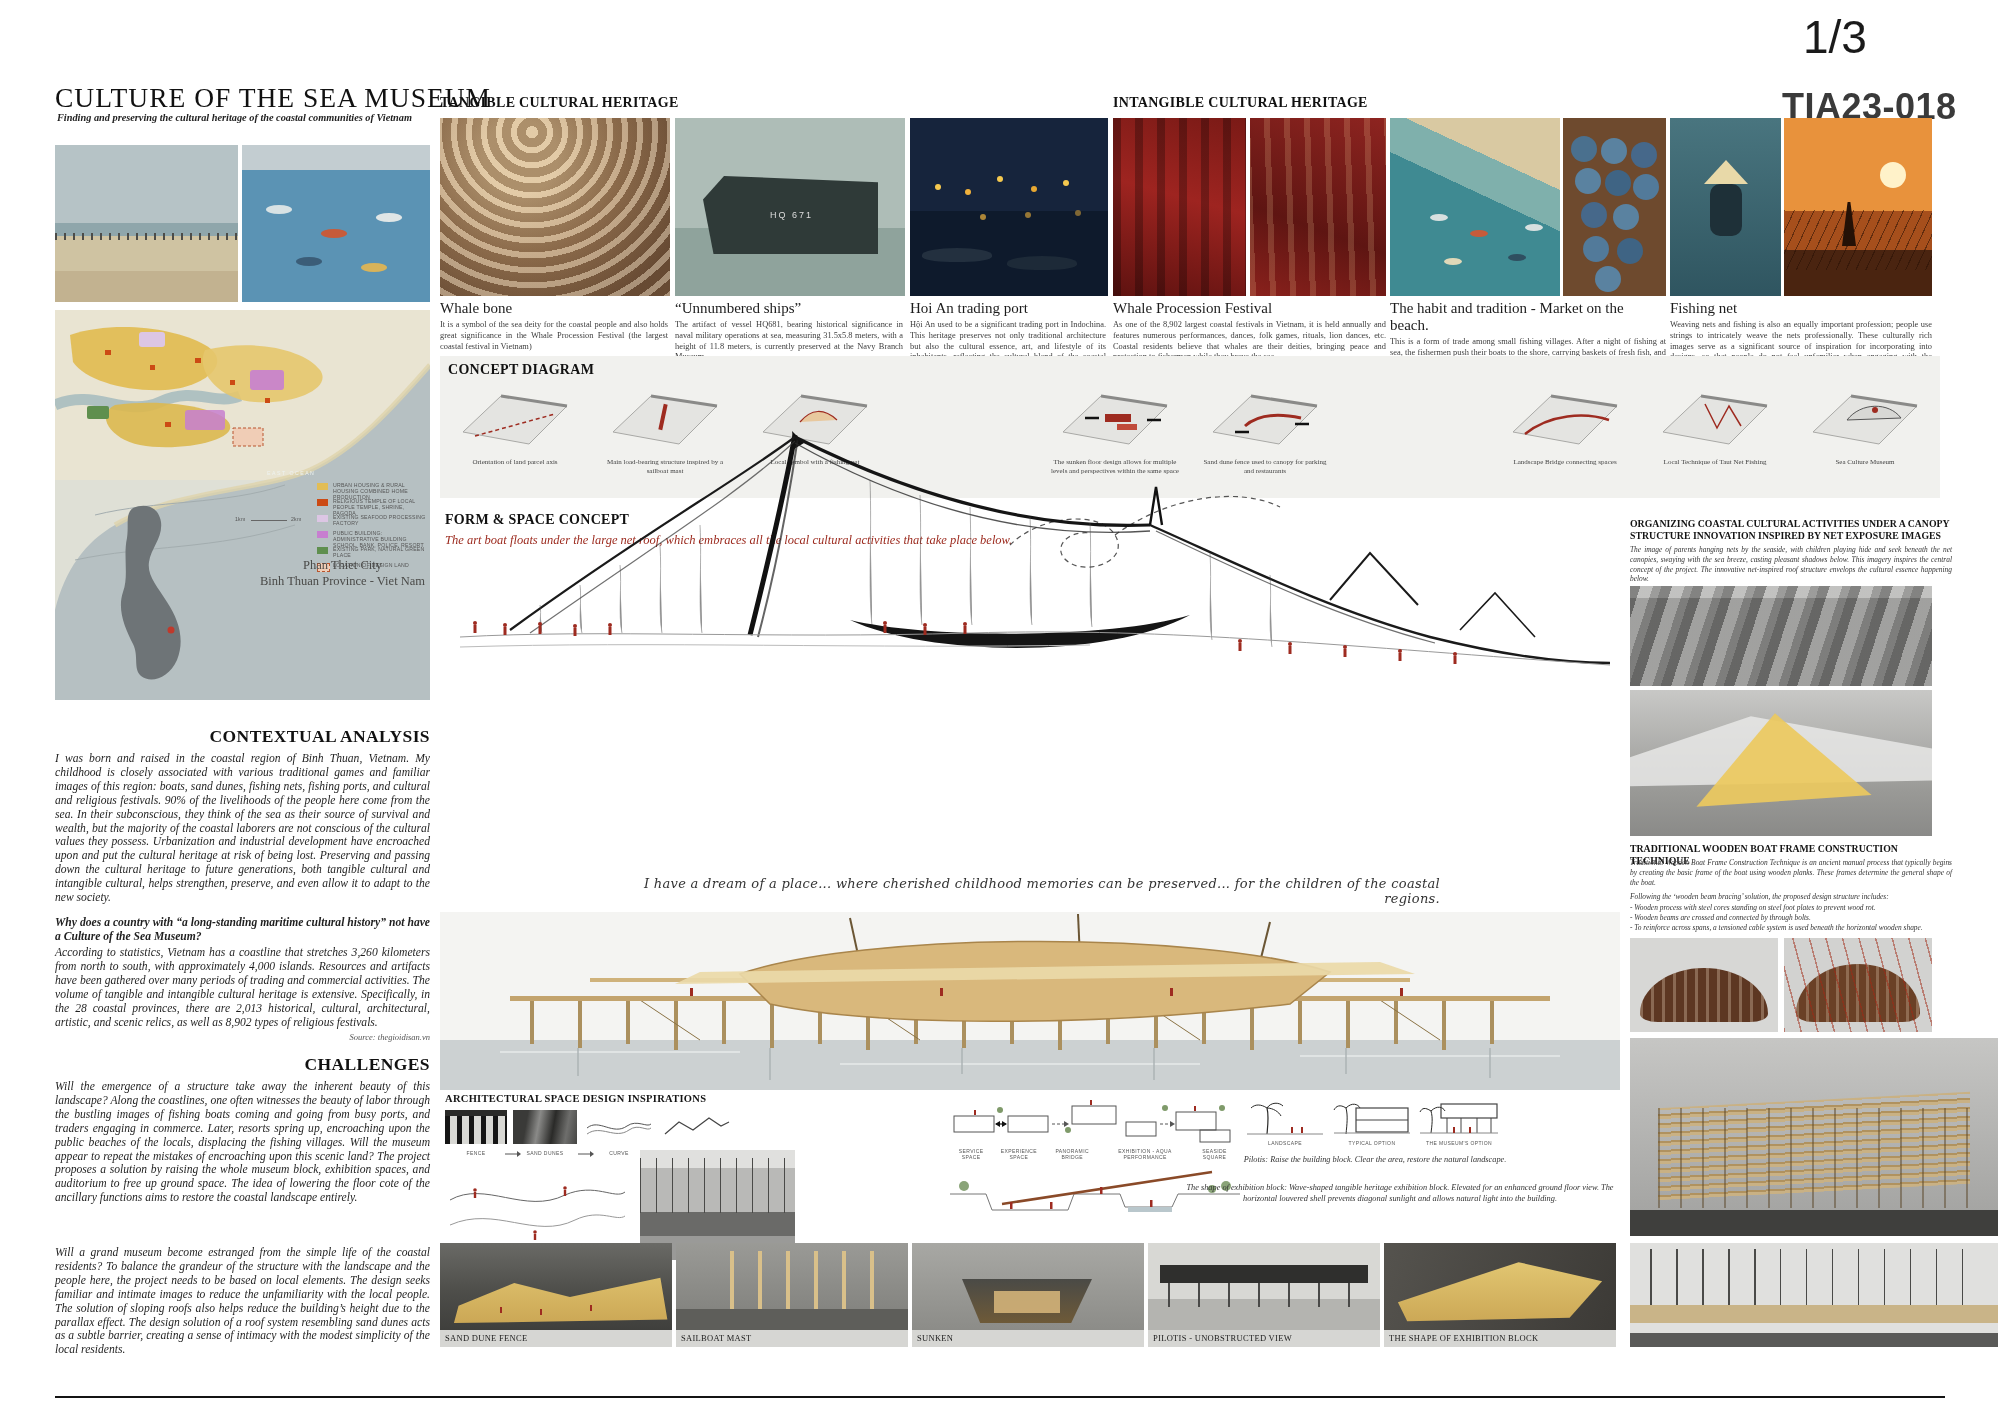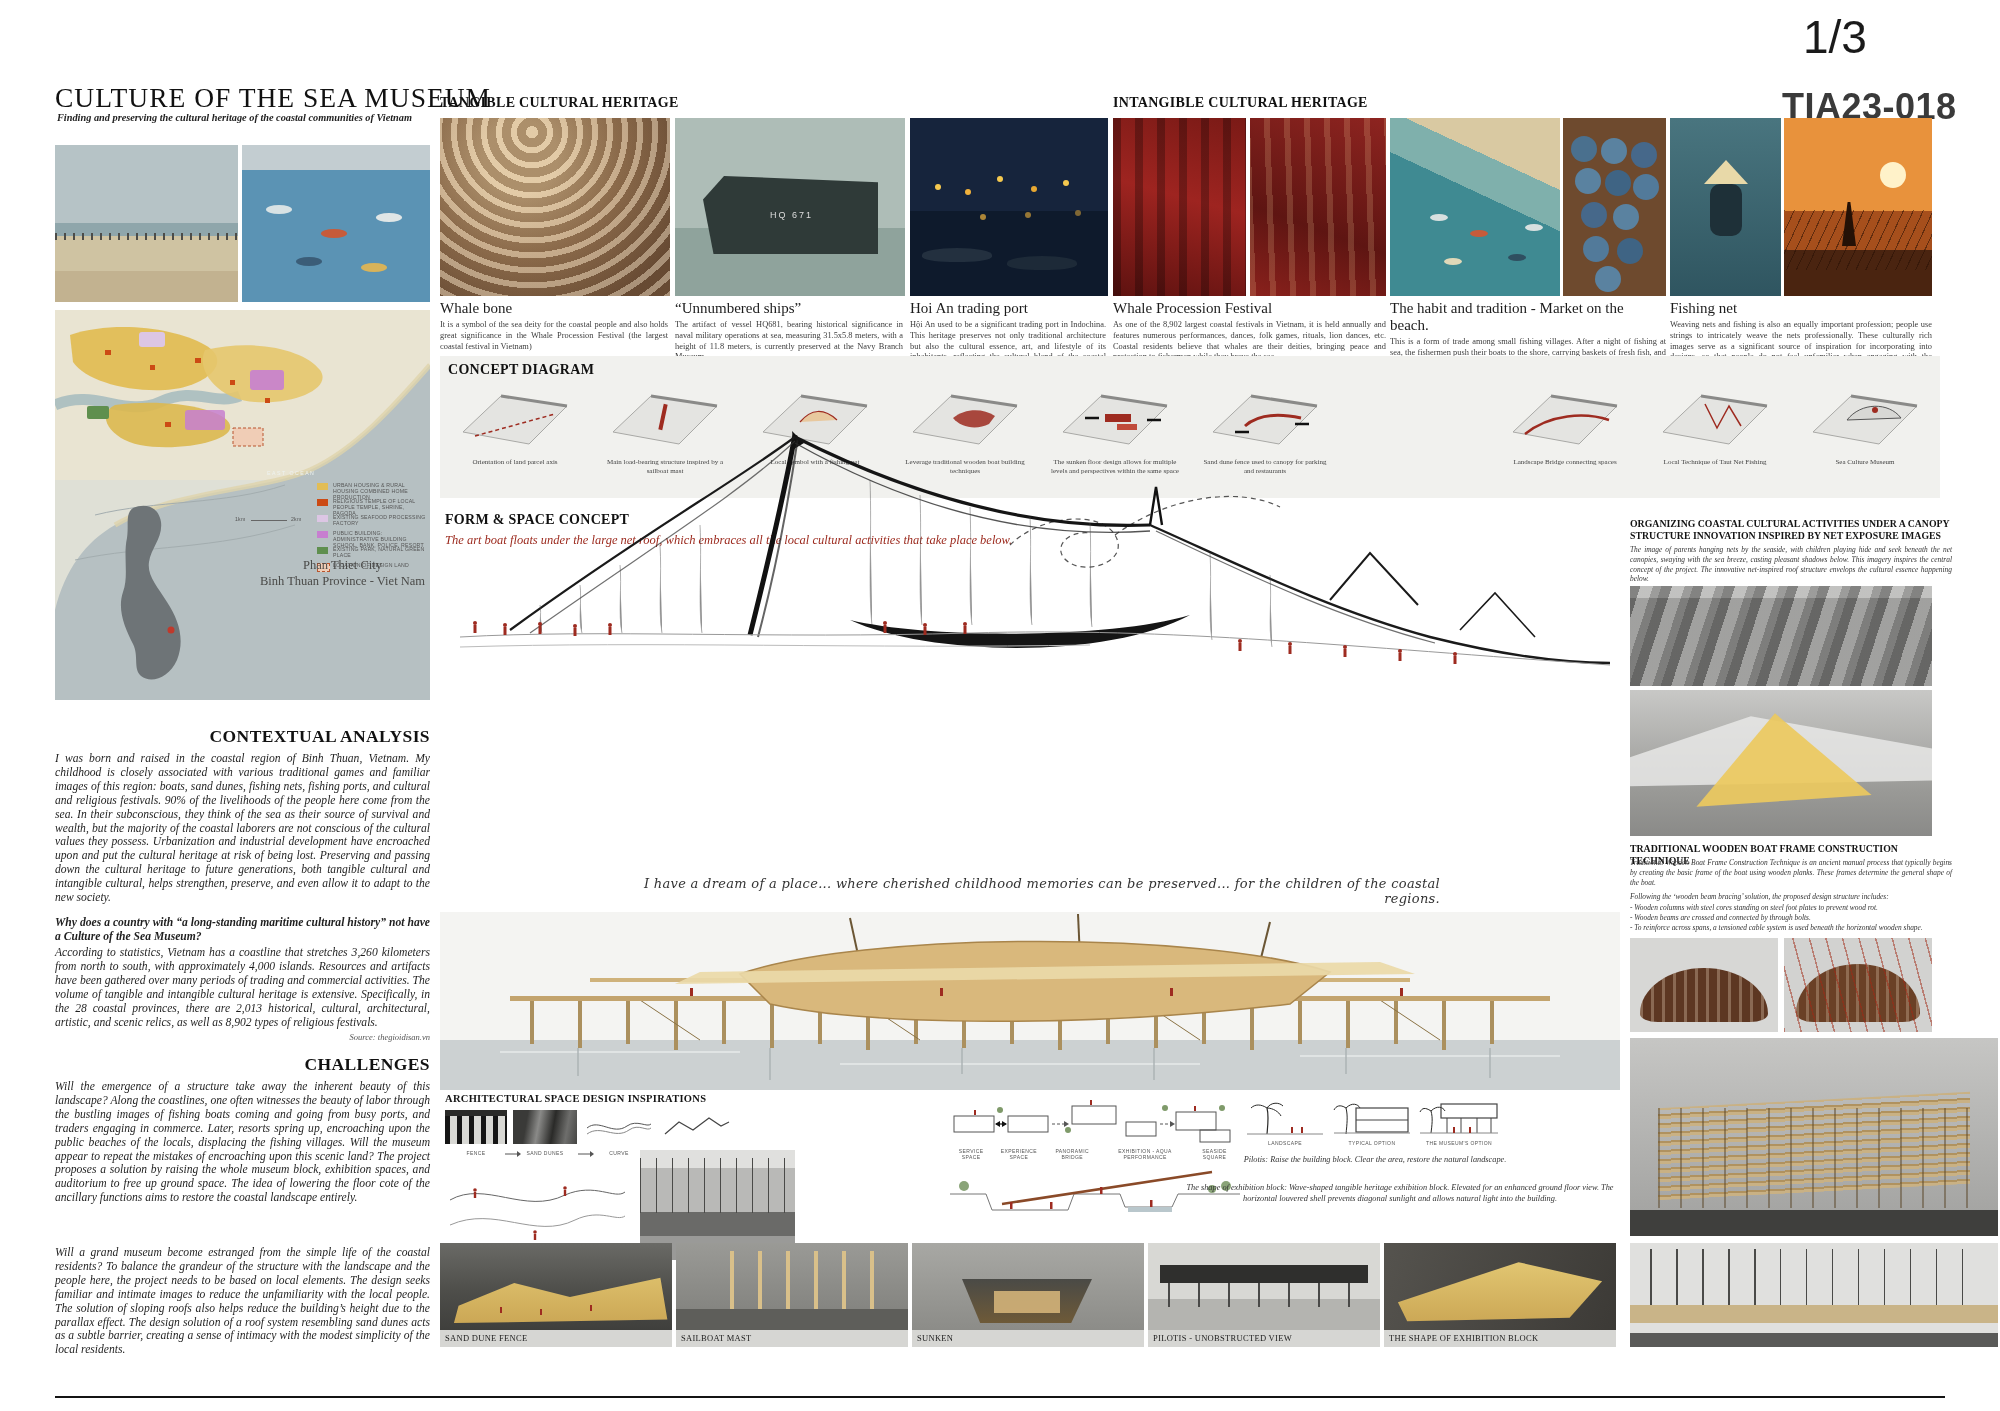--- a/index.html
+++ b/index.html
@@ -178,28 +178,20 @@
       </svg>
     <div class="cellcap" style="margin:4px auto 0;width:130px">Main load-bearing structure inspired by a sailboat mast</div>
   </div>
   <div class="abs" style="left:740px;top:380px;width:150px;text-align:center">
     <svg width="120" height="70" viewBox="0 0 120 70">
         <path d="M8,52 L46,16 L112,26 L74,64 Z" fill="#e4e4e1" stroke="#a9a9a6" stroke-width="1"></path>
         <path d="M46,16 L112,26" stroke="#8a8a88" stroke-width="3" fill="none"></path>
         <path d="M45,42 Q62,22 82,40" fill="#e8c89e" stroke="#9e2b20" stroke-width="1.2"></path>
       </svg>
     <div class="cellcap" style="margin:4px auto 0;width:130px">Local symbol with a fishing net</div>
-  </div>
-  <div class="abs" style="left:890px;top:380px;width:150px;text-align:center">
-    <svg width="120" height="70" viewBox="0 0 120 70">
-        <path d="M8,52 L46,16 L112,26 L74,64 Z" fill="#e4e4e1" stroke="#a9a9a6" stroke-width="1"></path>
-        <path d="M46,16 L112,26" stroke="#8a8a88" stroke-width="3" fill="none"></path>
-        <path d="M48,38 C60,28 78,28 90,36 L84,44 C72,50 56,48 48,38 Z" fill="#9e2b20" opacity=".85"></path>
-      </svg>
-    <div class="cellcap" style="margin:4px auto 0;width:130px">Leverage traditional wooden boat building techniques</div>
   </div>
   <div class="abs" style="left:1040px;top:380px;width:150px;text-align:center">
     <svg width="120" height="70" viewBox="0 0 120 70">
         <path d="M8,52 L46,16 L112,26 L74,64 Z" fill="#e4e4e1" stroke="#a9a9a6" stroke-width="1"></path>
         <path d="M46,16 L112,26" stroke="#8a8a88" stroke-width="3" fill="none"></path>
         <rect x="50" y="34" width="26" height="8" fill="#9e2b20"></rect>
         <rect x="62" y="44" width="20" height="6" fill="#c04a3a"></rect>
         <path d="M30,38 L44,38 M92,40 L106,40" stroke="#111" stroke-width="2.5"></path>
       </svg>
     <div class="cellcap" style="margin:4px auto 0;width:134px">The sunken floor design allows for multiple levels and perspectives within the same space</div>
@@ -541,21 +533,21 @@
   <div class="photo" style="left:1630px;top:586px;width:302px;height:100px;background:linear-gradient(180deg,#b9b9b7 0 12%,#8d8d8b 12% 100%)">
     <div class="abs" style="inset:0;background:repeating-linear-gradient(108deg,rgba(30,30,30,.35) 0 10px,rgba(220,220,220,.25) 10px 22px,rgba(90,90,90,.3) 22px 30px)"></div>
   </div>
   <div class="photo" style="left:1630px;top:690px;width:302px;height:146px;background:linear-gradient(#c8c8c6,#999996 70%,#8a8a88)">
     <div class="abs" style="left:0;top:0;width:100%;height:100%;background:#e8e8e6;opacity:.85;clip-path:polygon(0 46%,40% 18%,100% 40%,100% 62%,0 66%)"></div>
     <div class="abs" style="left:0;top:0;width:100%;height:100%;background:#ecc95e;opacity:.92;clip-path:polygon(48% 16%,22% 80%,80% 72%)"></div>
   </div>
   <div class="abs rc-h" style="left:1630px;top:843px;width:322px">TRADITIONAL WOODEN BOAT FRAME CONSTRUCTION TECHNIQUE</div>
   <div class="abs rc-x" style="left:1630px;top:858px;width:322px">Traditional Wooden Boat Frame Construction Technique is an ancient manual process that typically begins by creating the basic frame of the boat using wooden planks. These frames determine the general shape of the boat.</div>
   <div class="abs rc-x" style="left:1630px;top:892px;width:322px">Following the ‘wooden beam bracing’ solution, the proposed design structure includes:</div>
-  <div class="abs rc-x" style="left:1630px;top:903px;width:322px">- Wooden columns with steel cores standing on steel foot plates to prevent wood rot.</div>
+  <div class="abs rc-x" style="left:1630px;top:903px;width:322px">- Wooden process with steel cores standing on steel foot plates to prevent wood rot.</div>
   <div class="abs rc-x" style="left:1630px;top:913px;width:322px">- Wooden beams are crossed and connected by through bolts.</div>
   <div class="abs rc-x" style="left:1630px;top:923px;width:322px">- To reinforce across spans, a tensioned cable system is used beneath the horizontal wooden shape.</div>
   <div class="photo" style="left:1630px;top:938px;width:148px;height:94px;background:#d7d7d5">
     <div class="abs" style="left:10px;top:30px;width:128px;height:54px;background:#5d3722;border-radius:50% 50% 14% 14% / 85% 85% 15% 15%">
       <div class="abs" style="inset:0;background:repeating-linear-gradient(90deg,rgba(255,235,210,.28) 0 3px,transparent 3px 11px);border-radius:inherit"></div>
     </div>
   </div>
   <div class="photo" style="left:1784px;top:938px;width:148px;height:94px;background:#d2d2d0">
     <div class="abs" style="left:12px;top:26px;width:124px;height:58px;background:#6a4026;border-radius:50% 50% 14% 14% / 85% 85% 15% 15%">
       <div class="abs" style="inset:0;background:repeating-linear-gradient(90deg,rgba(255,235,210,.25) 0 3px,transparent 3px 10px);border-radius:inherit"></div>

